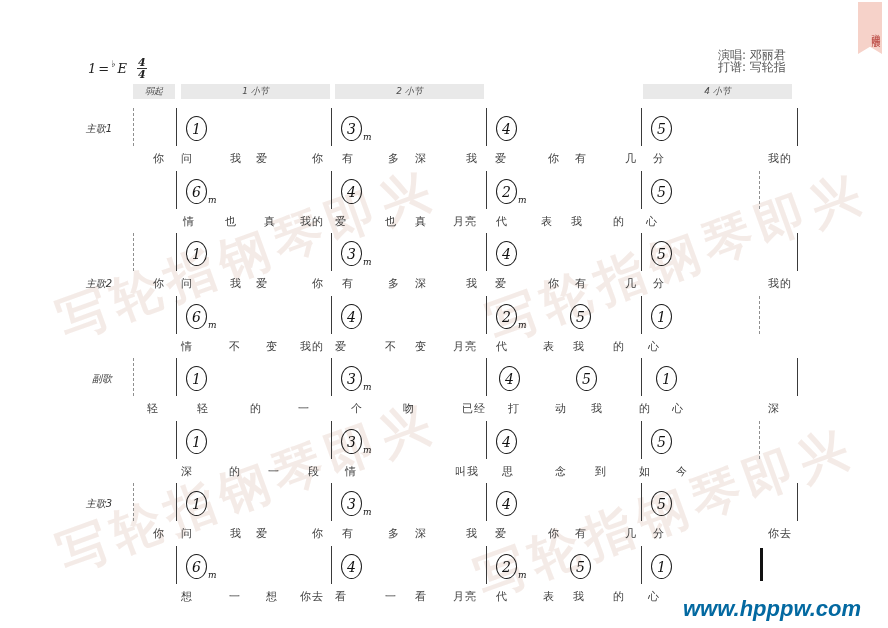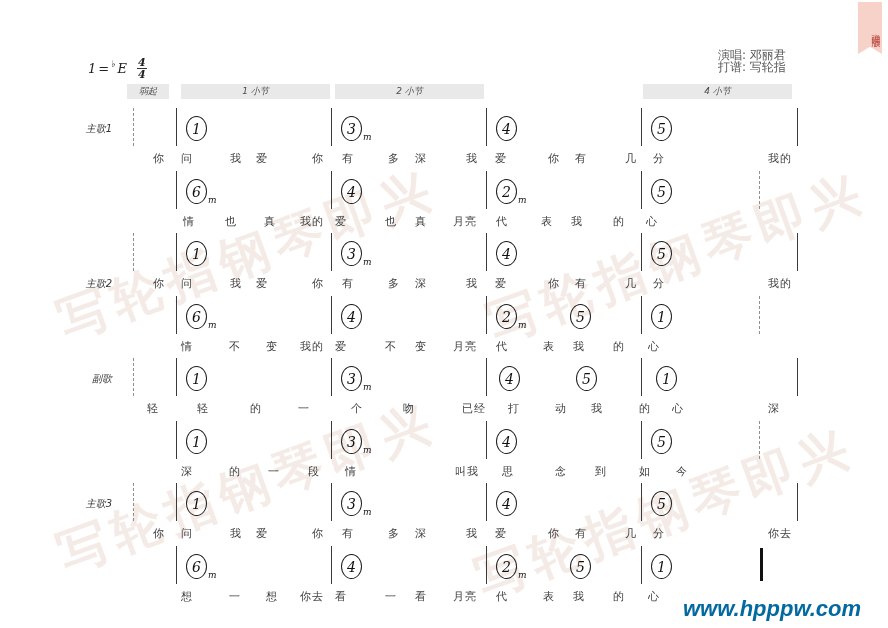--- a/index.html
+++ b/index.html
@@ -75,21 +75,21 @@
     <span>1</span>
     <span>=</span>
     <span class="flat">♭</span>
     <span>E</span>
     <span class="ts">
       <span class="num">4</span>
       <span class="den">4</span>
     </span>
   </div>
 
-  <div class="hbox" style="left:127px;width:42px;">弱起</div>
+  <div class="hbox" style="left:133px;width:42px;">弱起</div>
   <div class="hbox" style="left:181px;width:149px;">1 小节</div>
   <div class="hbox" style="left:335px;width:149px;">2 小节</div>
   <div class="hbox" style="left:643px;width:149px;">4 小节</div>
 
   <div id="systems">
       <div class="">
         <div class="row-label" style="left: 68px; top: 122px;">主歌1</div>
         <div class="vline dashed" style="left: 133px; top: 108px;"></div>
         <div class="vline" style="left: 176px; top: 108px;"></div>
         <div class="vline" style="left: 331px; top: 108px;"></div>

